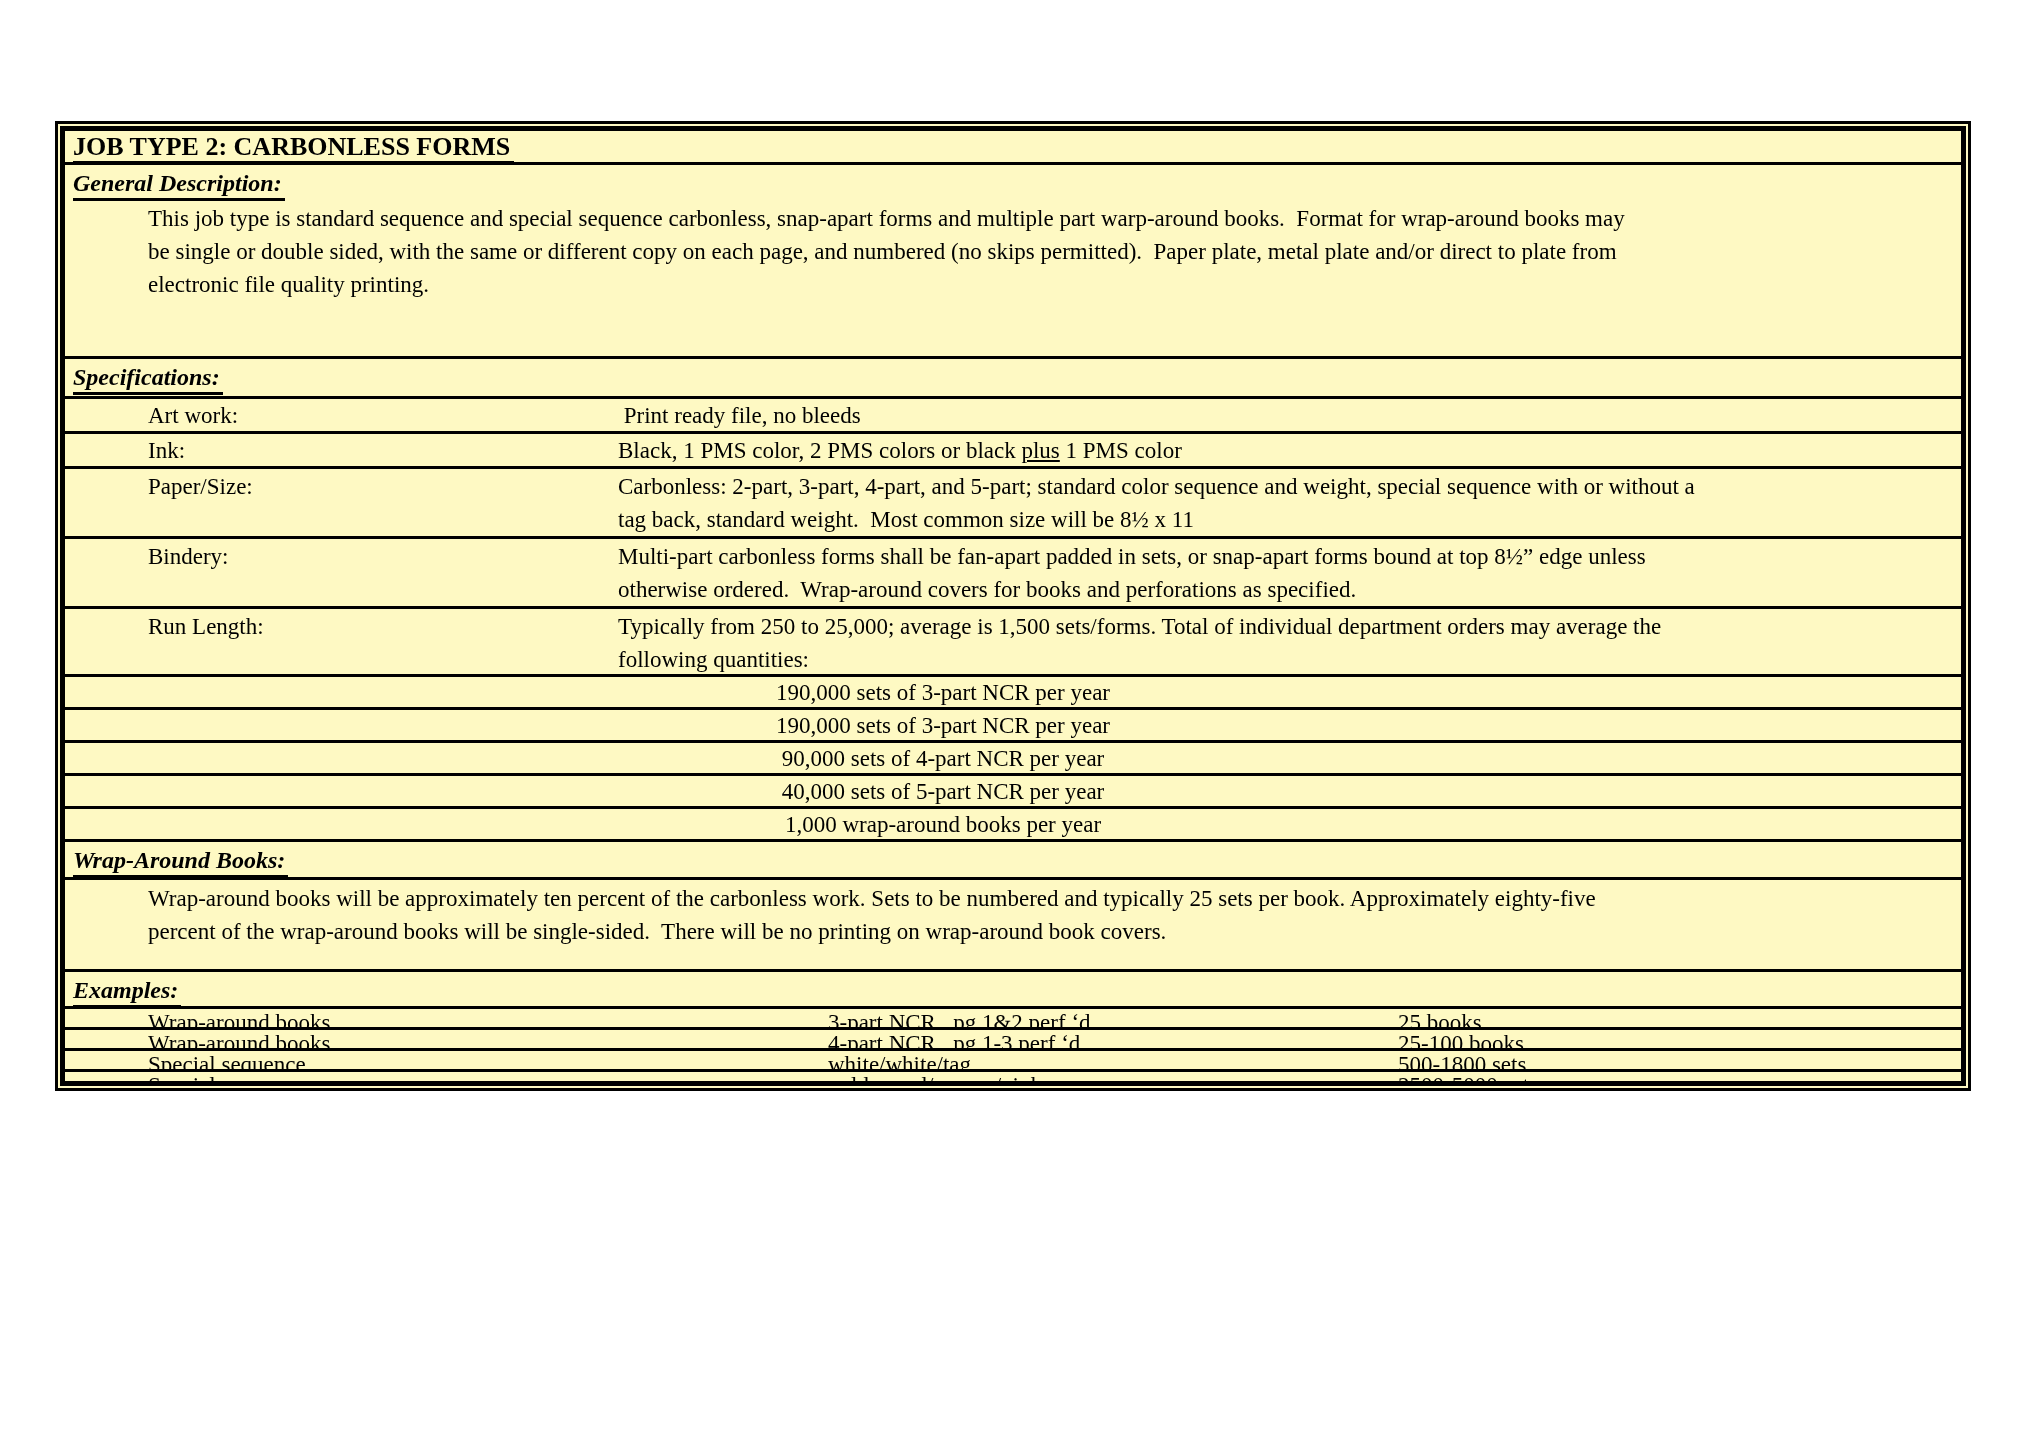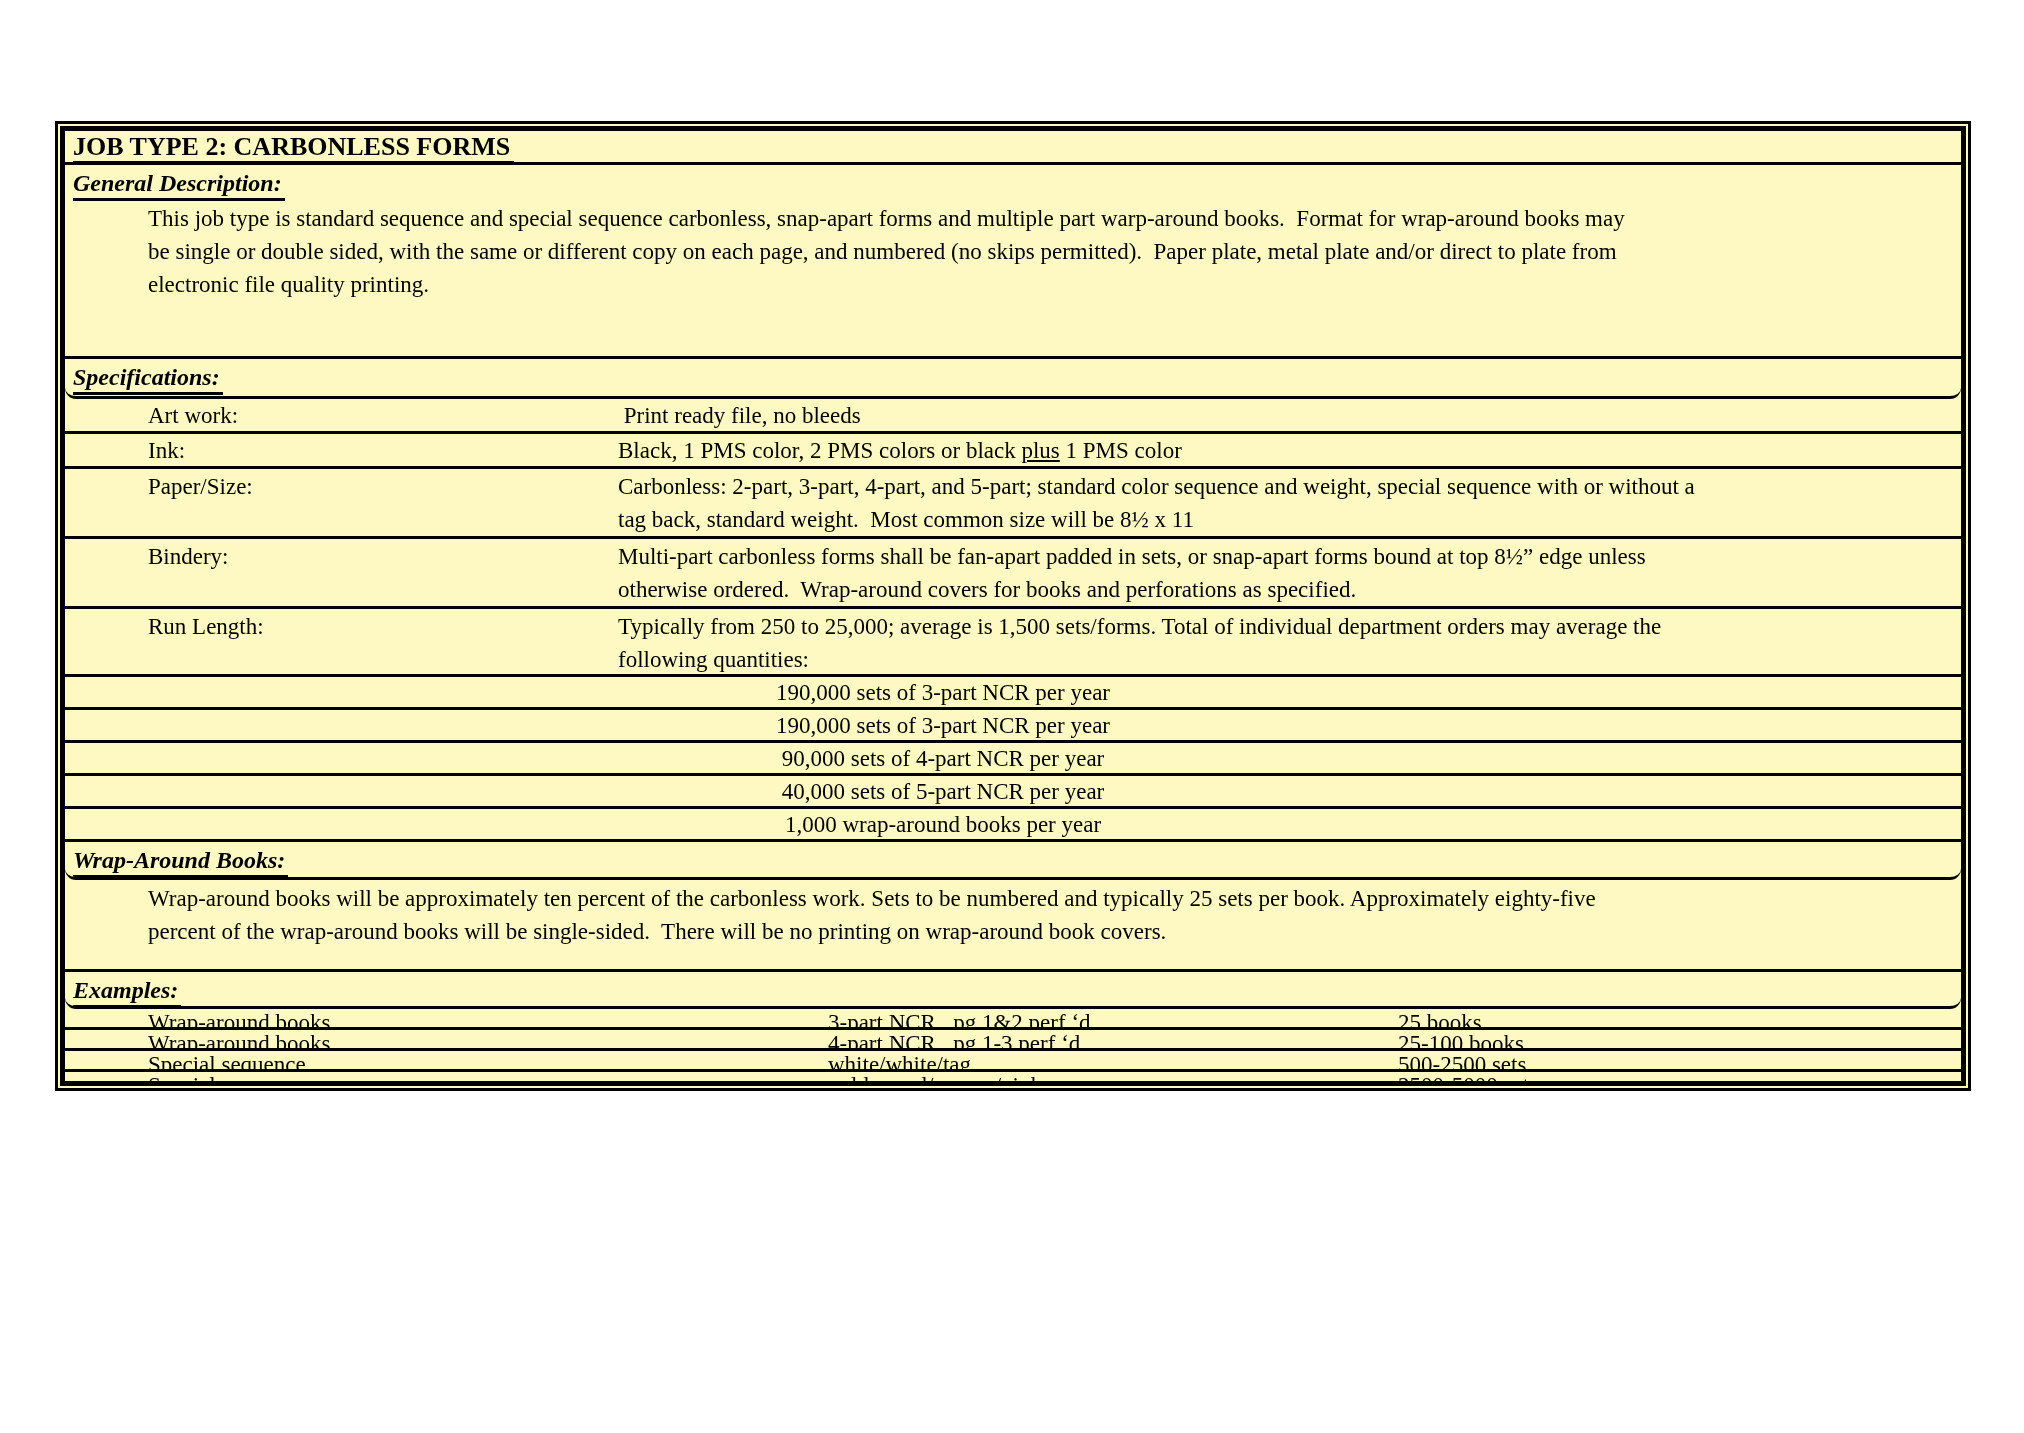--- a/index.html
+++ b/index.html
@@ -54,21 +54,21 @@
   }
   .sec-heading {
     display: inline-block;
     font-size: 24px;
     font-weight: bold;
     font-style: italic;
     line-height: 30px;
     border-bottom: 3px solid #000;
     padding-right: 3px;
   }
-  .hdr-row { padding: 3px 0 16px 8px; border-radius: 11px; }
+  .hdr-row { padding: 3px 0 16px 8px; }
   .general-row .sec-heading-wrap { padding: 3px 0 0 8px; height: 37px; box-sizing: border-box; }
 
   .para { padding-left: 83px; }
   .pline {
     font-size: 23px;
     line-height: 33px;
     white-space: pre;
   }
 
   .spec-row { display: flex; padding-top: 1px; }
@@ -237,21 +237,21 @@
       <div class="ex-qty">25 books</div>
     </div>
     <div class="row example-row h27">
       <div class="ex-item">Wrap-around books</div>
       <div class="ex-detail">4-part NCR   pg 1-3 perf ‘d</div>
       <div class="ex-qty">25-100 books</div>
     </div>
     <div class="row example-row h27">
       <div class="ex-item">Special sequence</div>
       <div class="ex-detail">white/white/tag</div>
-      <div class="ex-qty">500-2500 sets</div>
+      <div class="ex-qty">500-1800 sets</div>
     </div>
     <div class="row example-row hlast">
       <div class="ex-item">Special sequence</div>
       <div class="ex-detail">golden rod/canary/pink</div>
       <div class="ex-qty">2500-5000 sets</div>
     </div>
 
   </div>
 </div>
 

